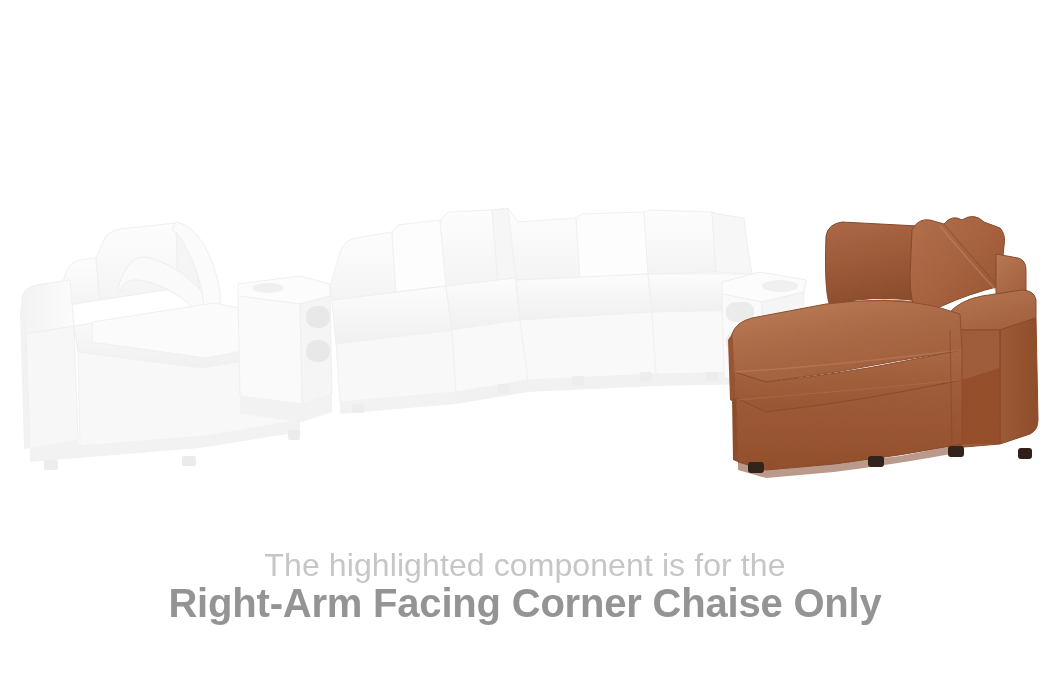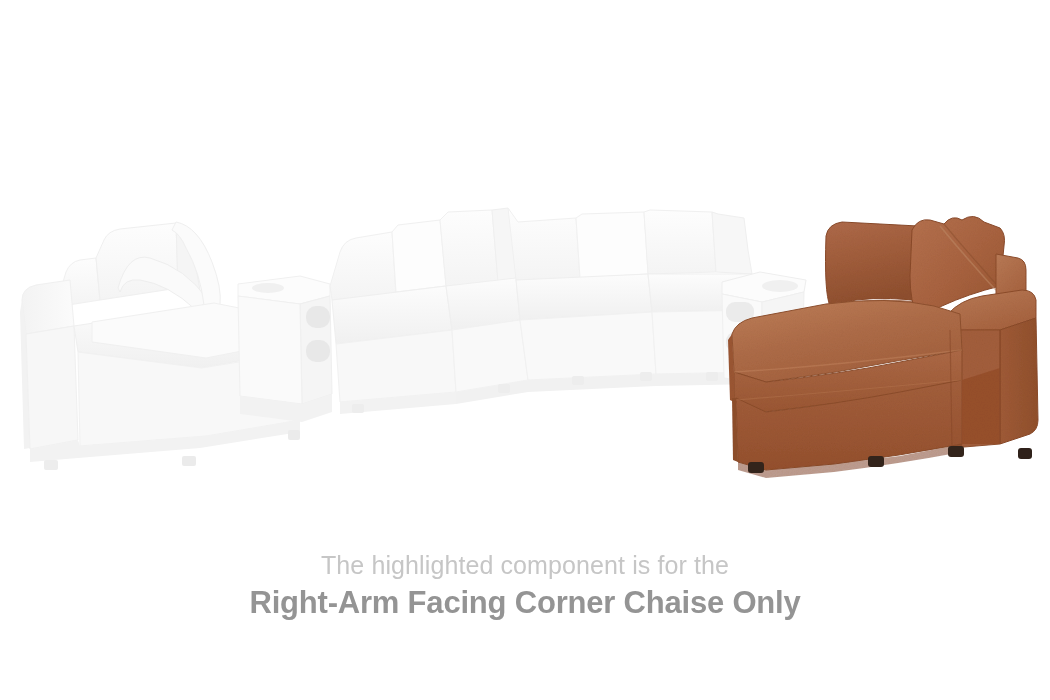--- a/index.html
+++ b/index.html
@@ -34,28 +34,28 @@
 
   
   #caption {
     position: absolute;
     left: 0;
     top: 548;
     width: 1050px;
     text-align: center;
   }
   .cap-line-1 {
-    font-size: 25px;
+    font-size: 32px;
     line-height: 34px;
     font-weight: 400;
     color: #c6c6c6;
     letter-spacing: .1px;
   }
   .cap-line-2 {
-    font-size: 31px;
+    font-size: 40px;
     line-height: 42px;
     font-weight: 700;
     color: #949494;
     letter-spacing: -.2px;
   }
   .cap-line-3 {
     font-size: 21px;
     line-height: 30px;
     font-weight: 400;
     color: #cfcfcf;

